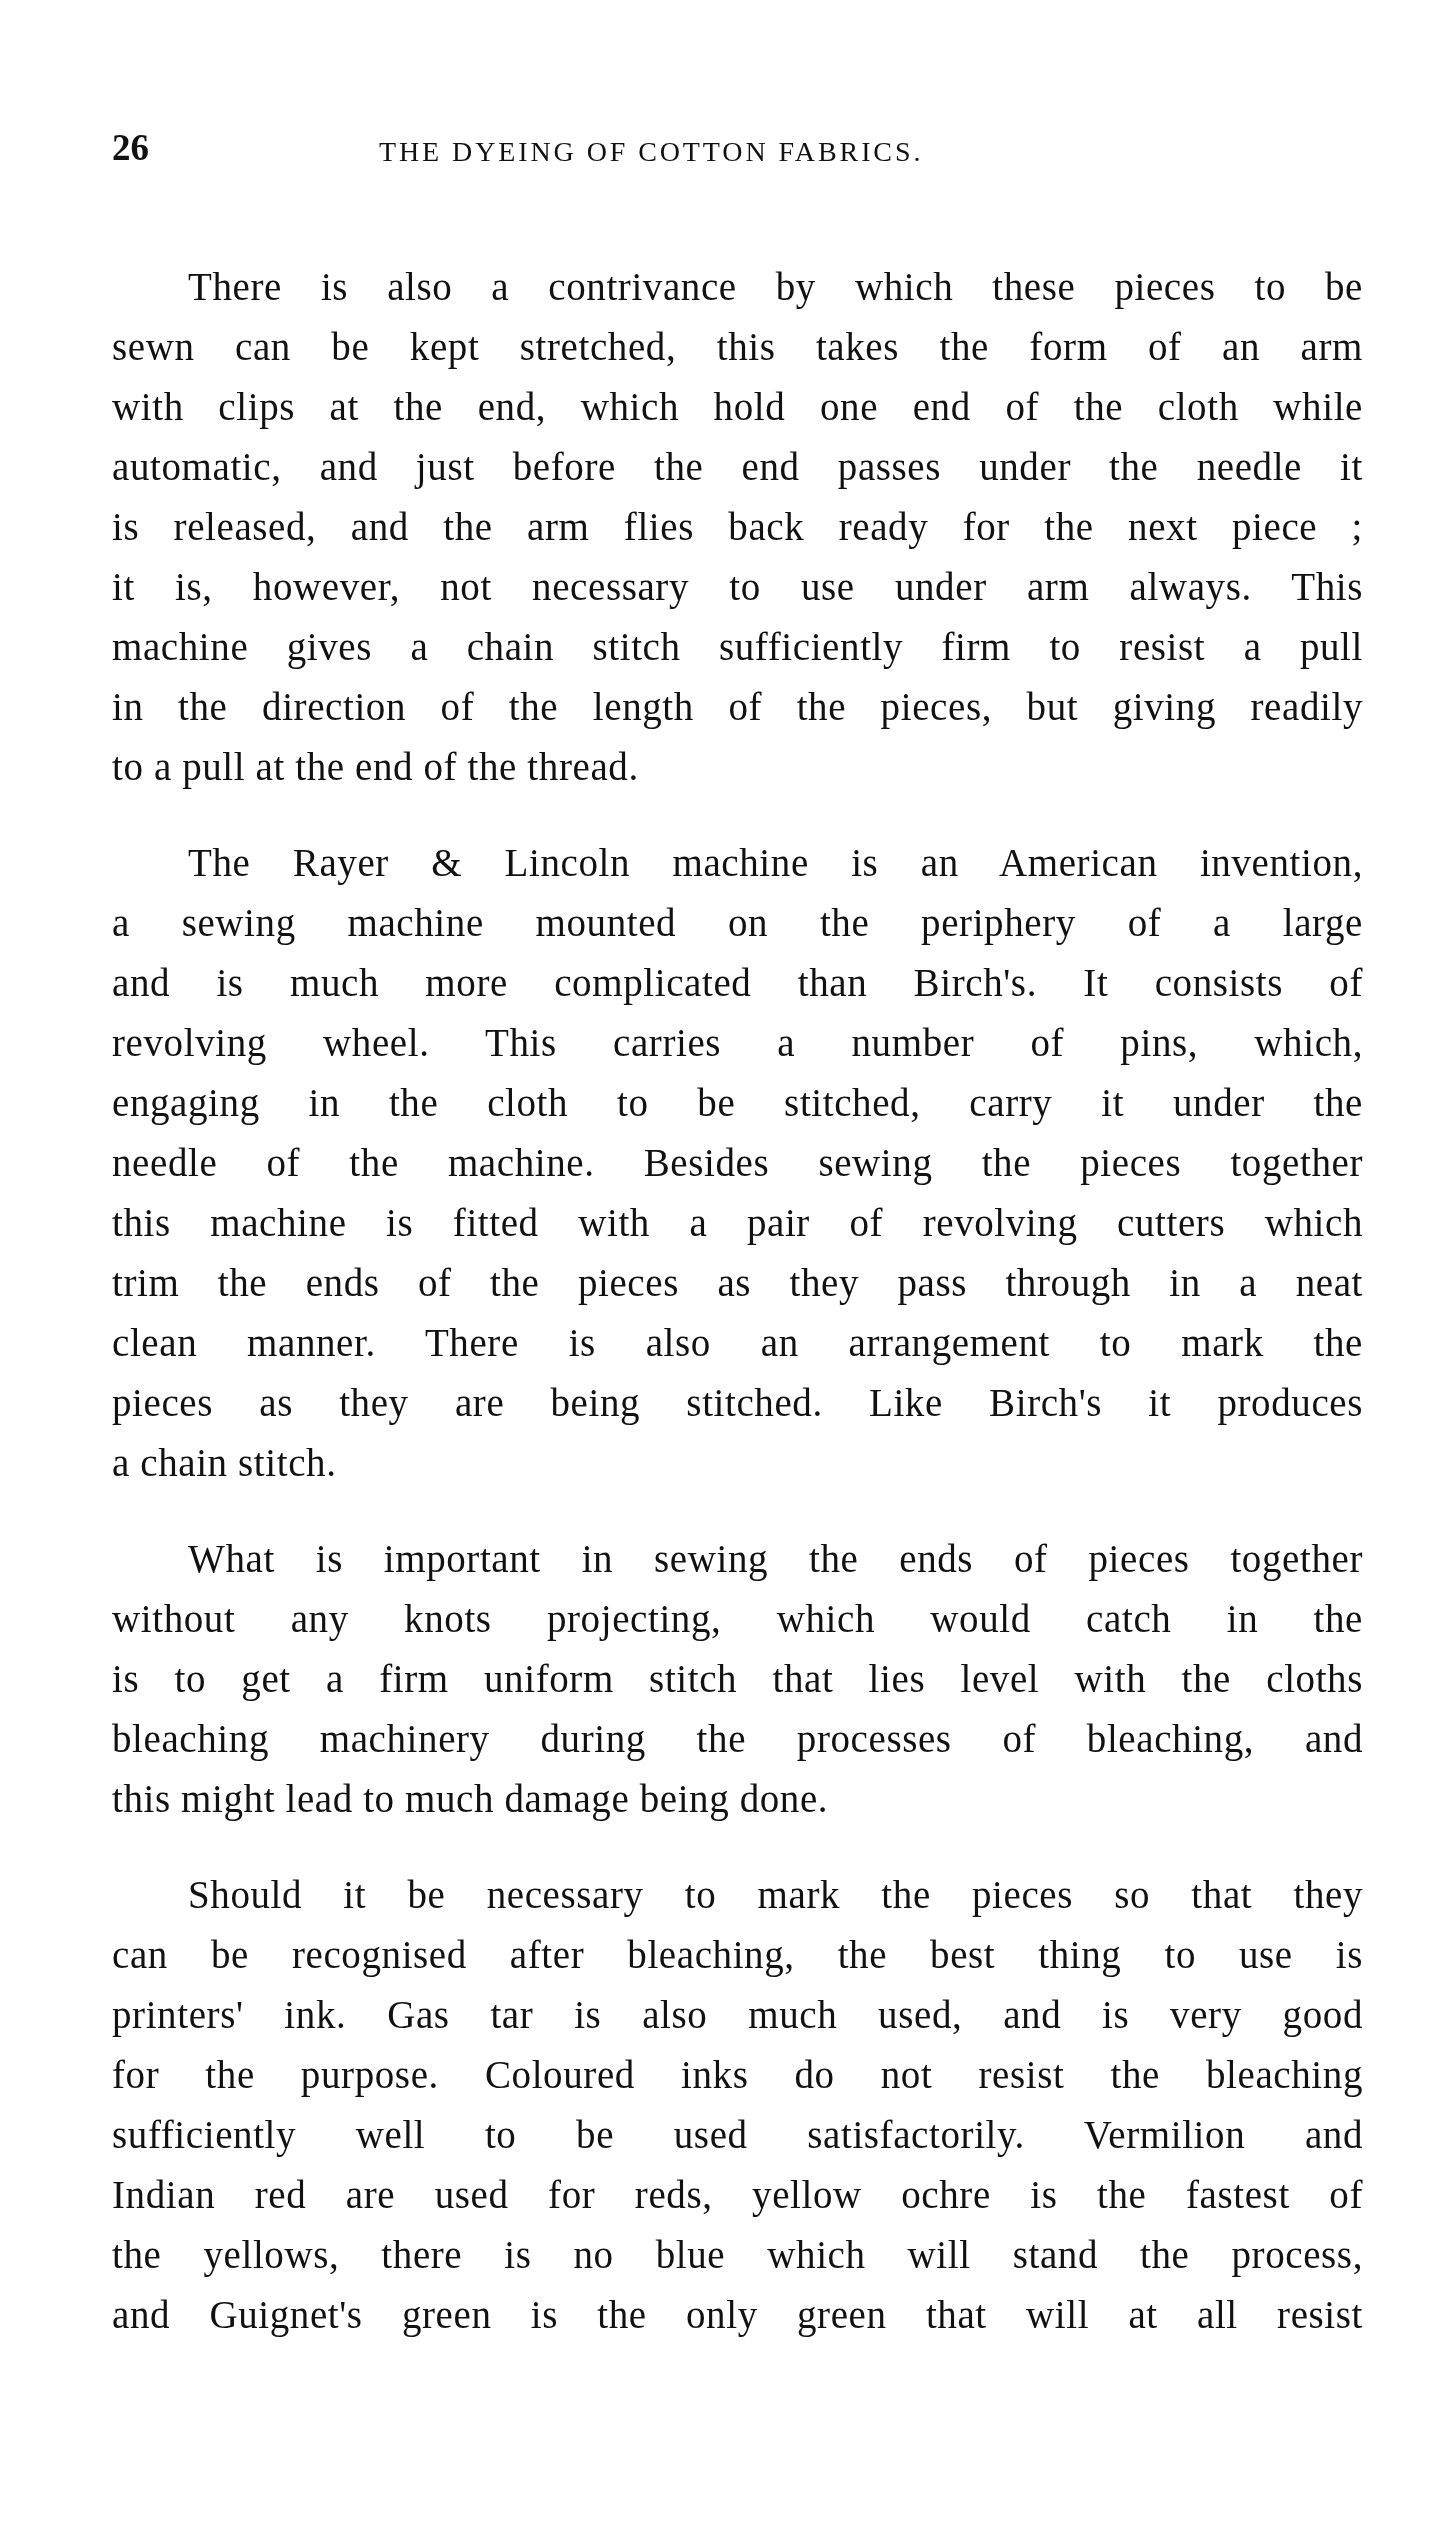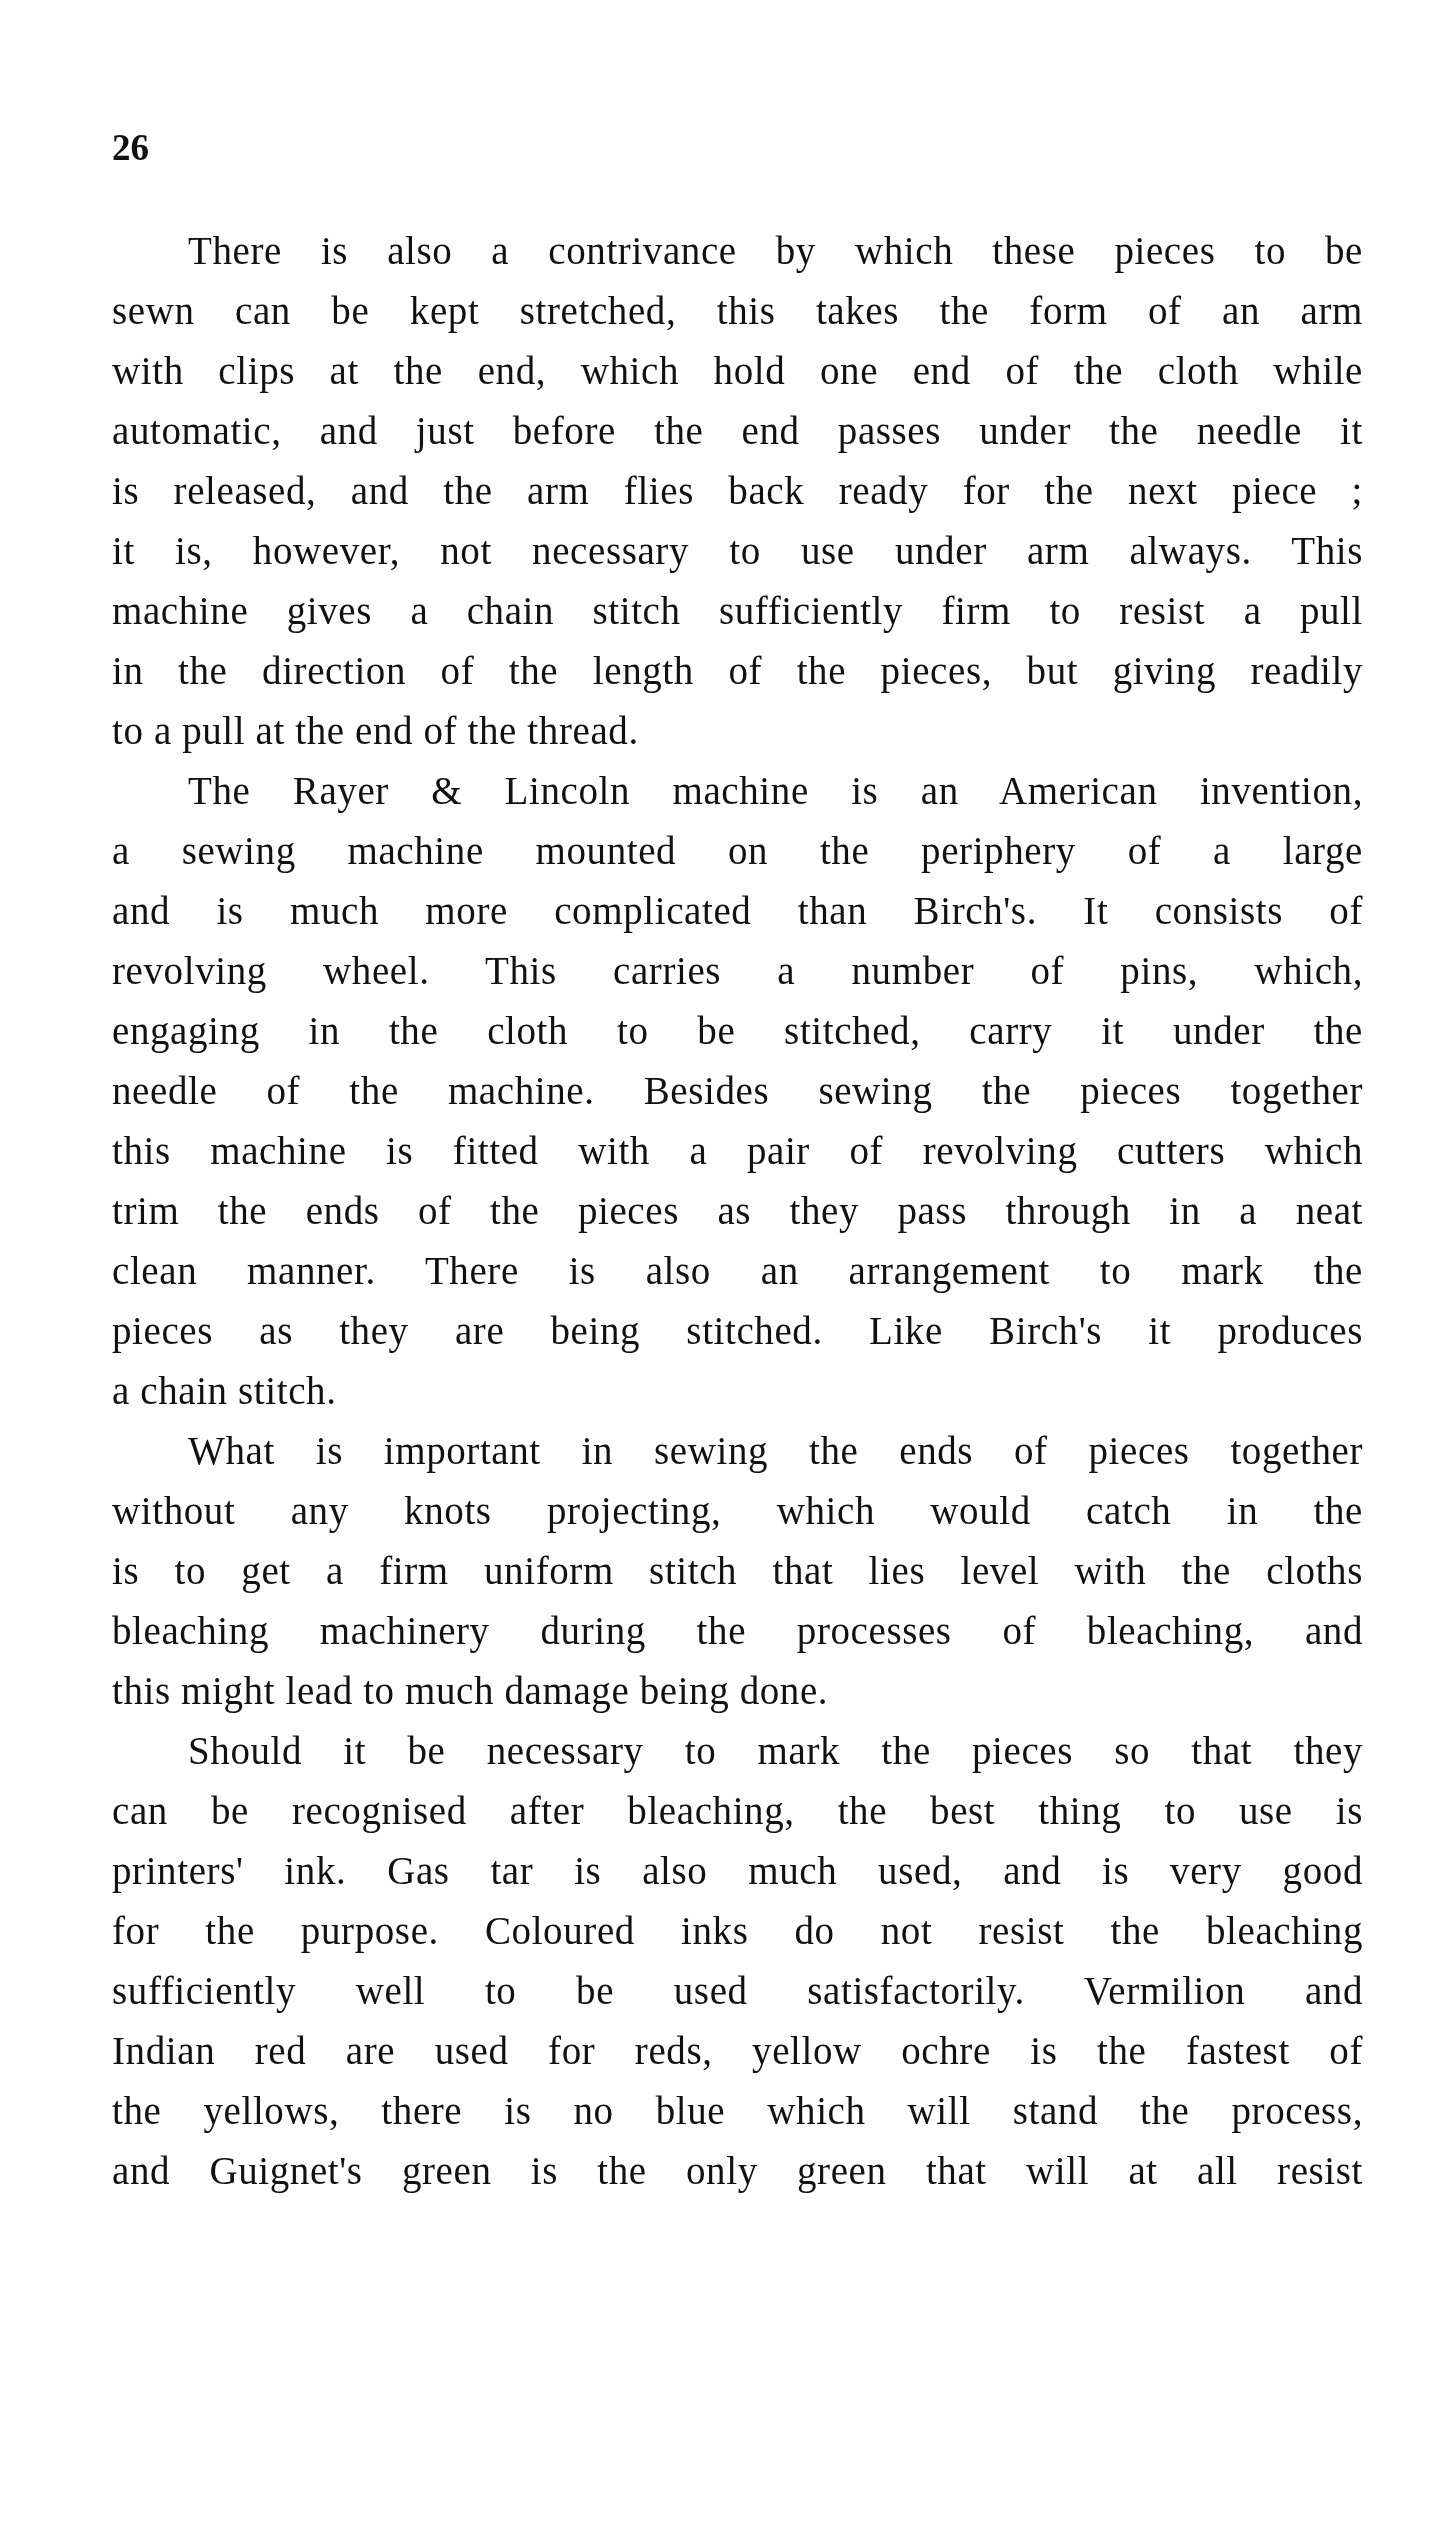--- a/index.html
+++ b/index.html
@@ -22,29 +22,30 @@
   }
   .body-text {
     position: absolute; left: 112px; top: 221px; width: 1251px;
   }
   .line {
     display: block; height: 60px; line-height: 60px;
     font-size: 39px; white-space: nowrap;
     text-align: justify; text-align-last: justify;
     letter-spacing: 0.6px;
   }
-  .line.indent { padding-left: 76px; }
+  .line.indent { padding-left: 76px; margin-top: 36px; }
   .line.last { text-align-last: left; }
 </style>
 </head>
 <body>
 
 <div class="page">
   <div class="running-head">
     <span class="page-number">26</span>
+    <span class="running-title">THE DYEING OF COTTON FABRICS.</span>
   </div>
 
   <div class="body-text">
 
     <div>
       <span class="line indent">There is also a contrivance by which these pieces to be</span>
       <span class="line">sewn can be kept stretched, this takes the form of an arm</span>
       <span class="line">with clips at the end, which hold one end of the cloth while</span>
       <span class="line">automatic, and just before the end passes under the needle it</span>
       <span class="line">is released, and the arm flies back ready for the next piece ;</span>

